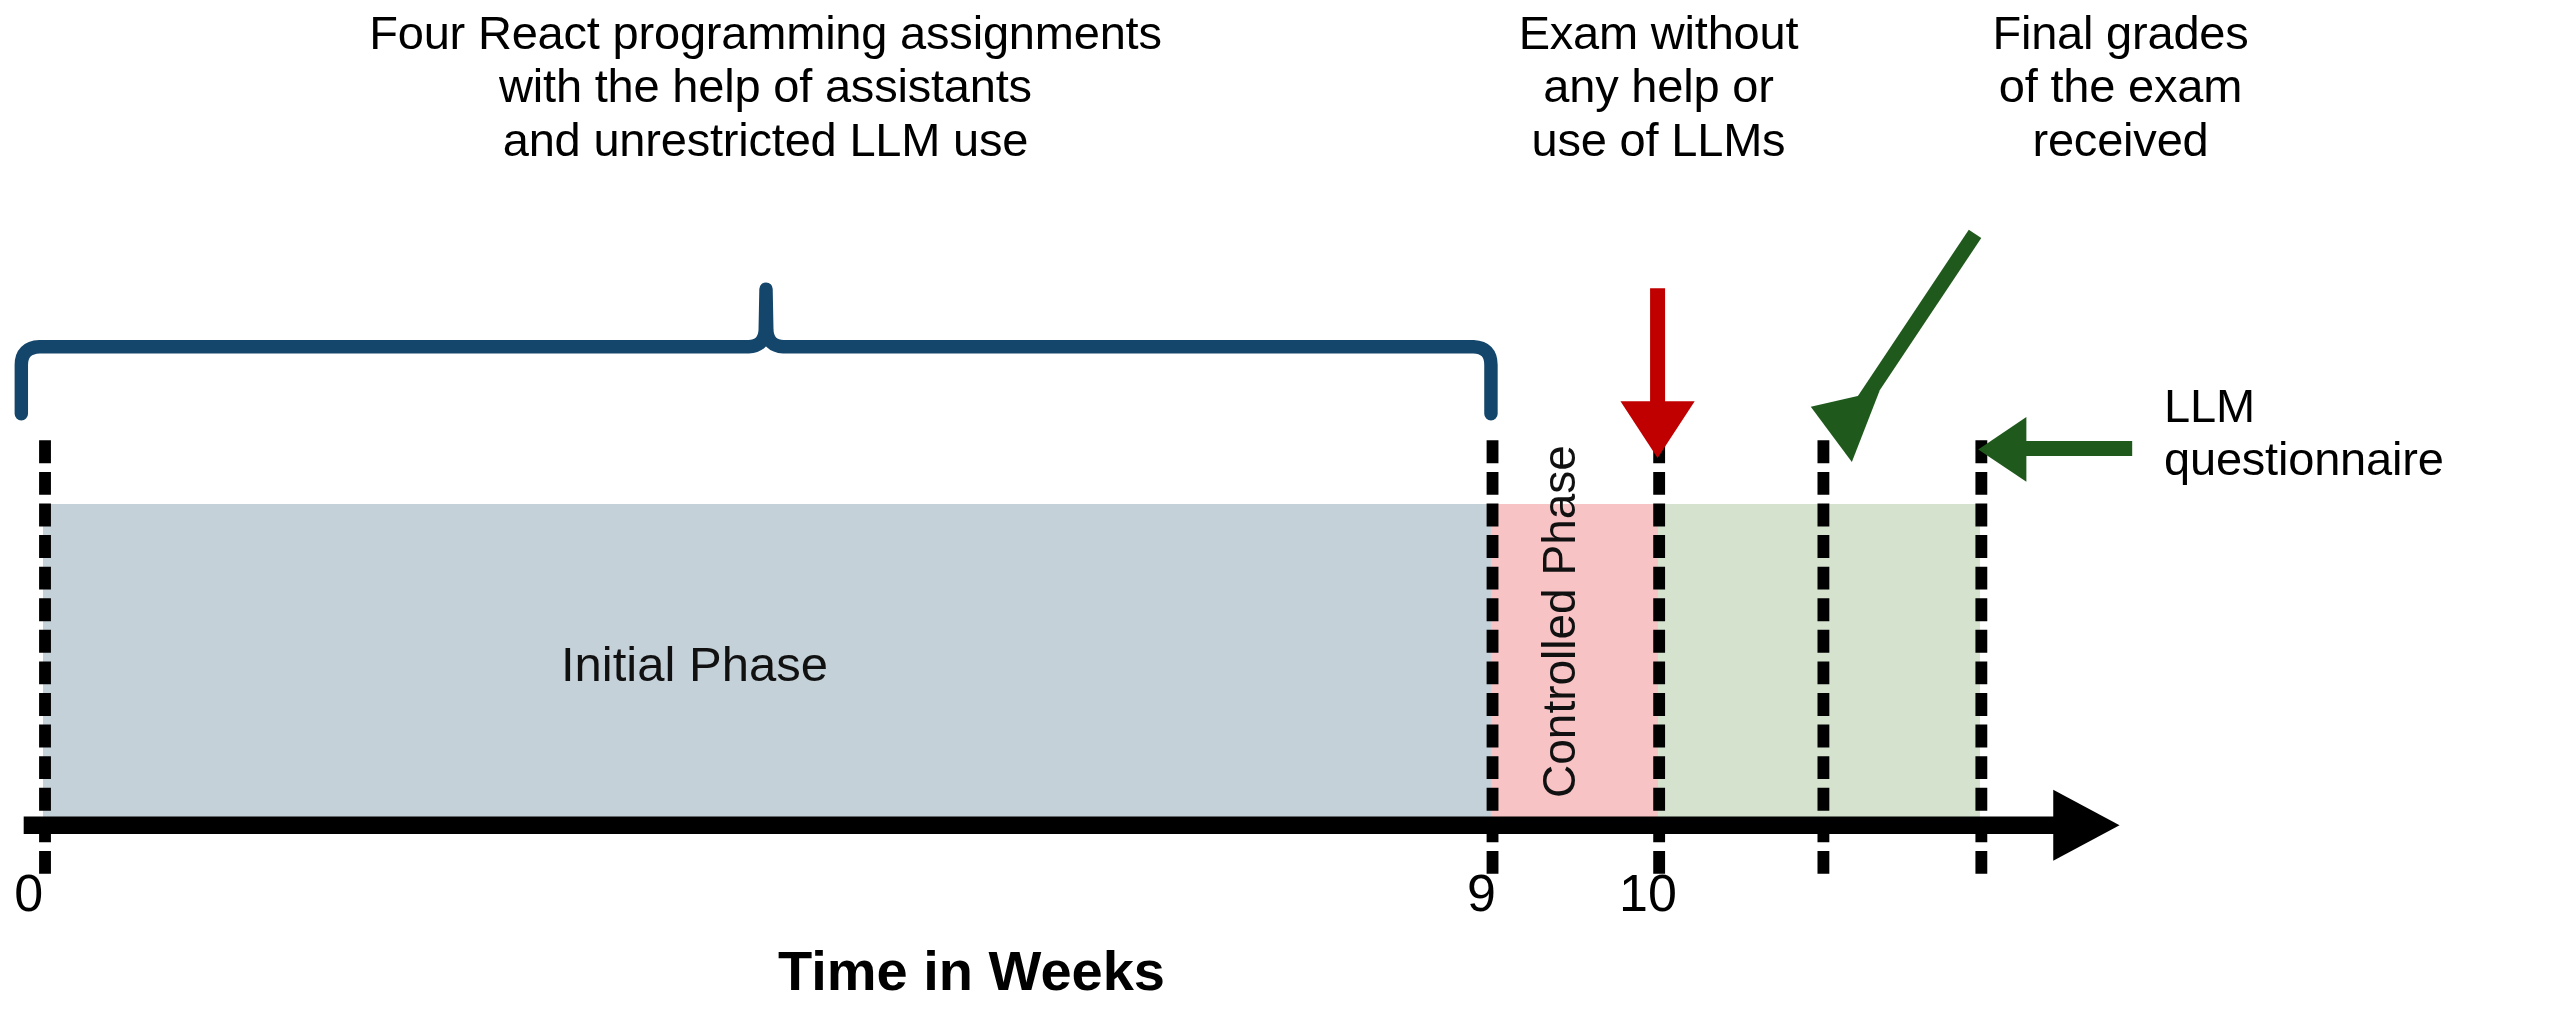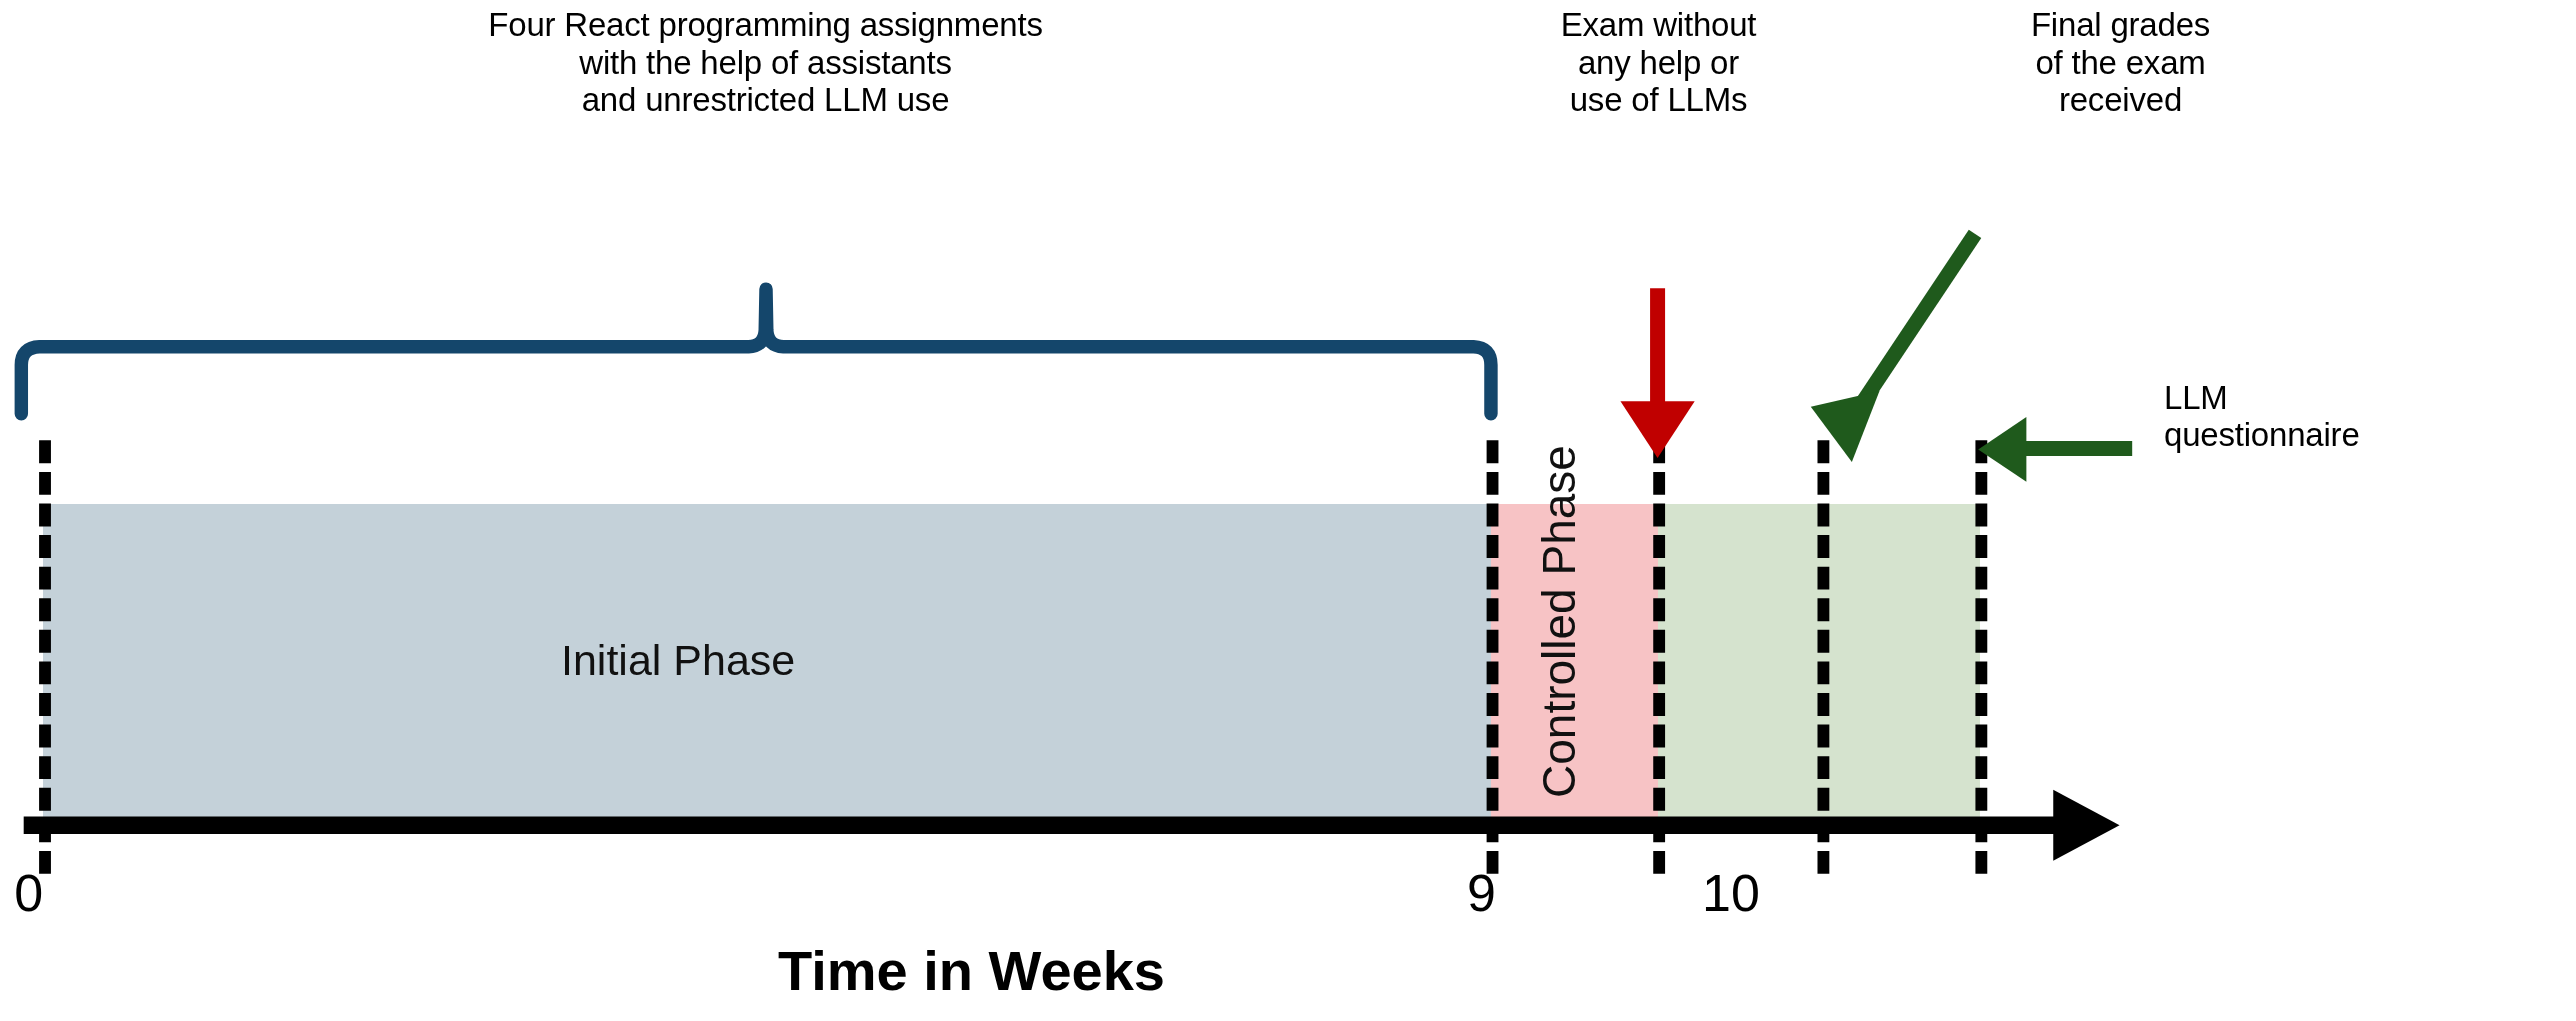--- a/index.html
+++ b/index.html
@@ -1,22 +1,22 @@
 <!DOCTYPE html>
 <html style="font-size:12.6px"><head>
 <meta charset="utf-8">
 <style>
   html,body{margin:0;padding:0;background:#ffffff;}
   body{width:2576px;height:1022px;font-family:"Liberation Sans",sans-serif;overflow:hidden;}
   #stage{position:relative;width:2576px;height:1022px;background:#fff;}
 
-  .anno{position:absolute;color:#000;font-size:33px;line-height:1.13;text-align:center;white-space:pre-line;letter-spacing:-0.2px;}
+  .anno{position:absolute;color:#000;font-size:47px;line-height:1.13;text-align:center;white-space:pre-line;letter-spacing:-0.2px;}
 
   .phase-block{position:absolute;}
-  .phase-label-h{position:absolute;color:#111;font-size:43px;white-space:nowrap;}
+  .phase-label-h{position:absolute;color:#111;font-size:49px;white-space:nowrap;}
   .phase-label-v{position:absolute;color:#111;font-size:46px;white-space:nowrap;
     transform-origin:0 0;transform:rotate(-90deg);}
 
   .tick-label{position:absolute;color:#000;font-size:52px;white-space:nowrap;}
   .axis-title{position:absolute;color:#000;font-size:56px;font-weight:bold;white-space:nowrap;}
 
   svg.overlay{position:absolute;left:0;top:0;width:2576px;height:1022px;pointer-events:none;}
 </style>
 </head>
 <body>
@@ -45,21 +45,21 @@
   <div class="phase-block" style="left:1658px; top:504px; width:322px; height:319px; background:#D5E3CE;"></div>
 
   <div class="phase-label-h" style="left:561px; top:636px;">Initial Phase</div>
 
   <div class="phase-label-v" style="left:1532px; top:798px;">Controlled Phase</div>
 
   <div class="tick-label" style="left:14.2px; top:863px;">0</div>
 
   <div class="tick-label" style="left:1467px; top:863px;">9</div>
 
-  <div class="tick-label" style="left:1702px; top:863px;">10</div>
+  <div class="tick-label" style="left:1619px; top:863px;">10</div>
 
   <div class="axis-title" style="left:778px; top:938px;">Time in Weeks</div>
 
   <svg class="overlay" viewBox="0 0 3262 1294">
 
     <g stroke="#000" stroke-width="15" stroke-dasharray="14 26" stroke-linecap="square">
       <line x1="57" y1="565" x2="57" y2="1125"></line>
       <line x1="1890" y1="565" x2="1890" y2="1125"></line>
       <line x1="2101" y1="565" x2="2101" y2="1125"></line>
       <line x1="2309" y1="565" x2="2309" y2="1125"></line>

